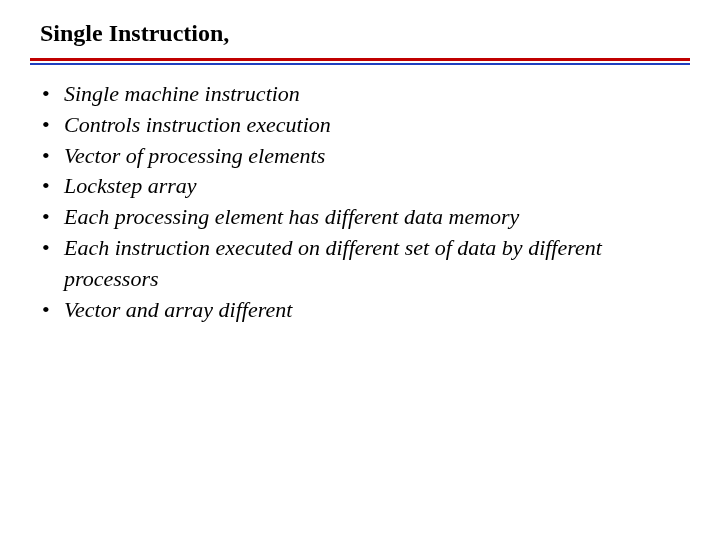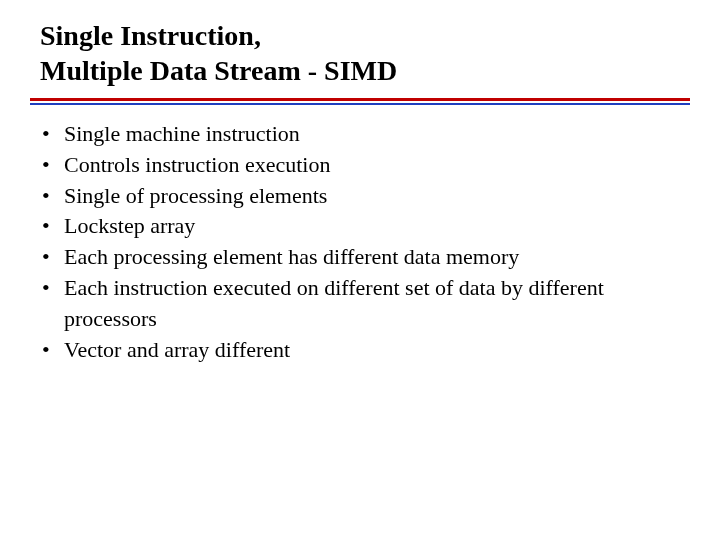--- a/index.html
+++ b/index.html
@@ -5,21 +5,21 @@
     * { margin: 0; padding: 0; box-sizing: border-box; }
     body {
       width: 720px;
       height: 540px;
       background: #ffffff;
       font-family: "Times New Roman", Times, serif;
       color: #000000;
       padding: 18px 30px 20px 30px;
     }
     .title {
-      font-size: 28px;
+      font-size: 24px;
       font-weight: bold;
       line-height: 1.25;
       padding-left: 10px;
     }
     .rule {
       margin-top: 10px;
       margin-bottom: 14px;
     }
     .rule .red-line {
       height: 3px;
@@ -43,47 +43,47 @@
       align-items: flex-start;
     }
     .bullet-dot {
       width: 24px;
       flex-shrink: 0;
       text-align: left;
       padding-left: 2px;
     }
     .bullet-text {
       flex: 1;
+      font-style: italic;
     }
   </style>
 </head>
 <body>
 
 <h1 class="title">
   <span>Single Instruction,</span><br>
-  <span>Multiple Data Stream - SIMD</span>
 </h1>
 
 <div class="rule">
   <div class="red-line"></div>
   <div class="blue-line"></div>
 </div>
 
 <ul class="bullets">
   <li>
     <span class="bullet-dot">•</span>
     <span class="bullet-text">Single machine instruction</span>
   </li>
   <li>
     <span class="bullet-dot">•</span>
     <span class="bullet-text">Controls instruction execution</span>
   </li>
   <li>
     <span class="bullet-dot">•</span>
-    <span class="bullet-text">Single of processing elements</span>
+    <span class="bullet-text">Vector of processing elements</span>
   </li>
   <li>
     <span class="bullet-dot">•</span>
     <span class="bullet-text">Lockstep array</span>
   </li>
   <li>
     <span class="bullet-dot">•</span>
     <span class="bullet-text">Each processing element has different data memory</span>
   </li>
   <li>

